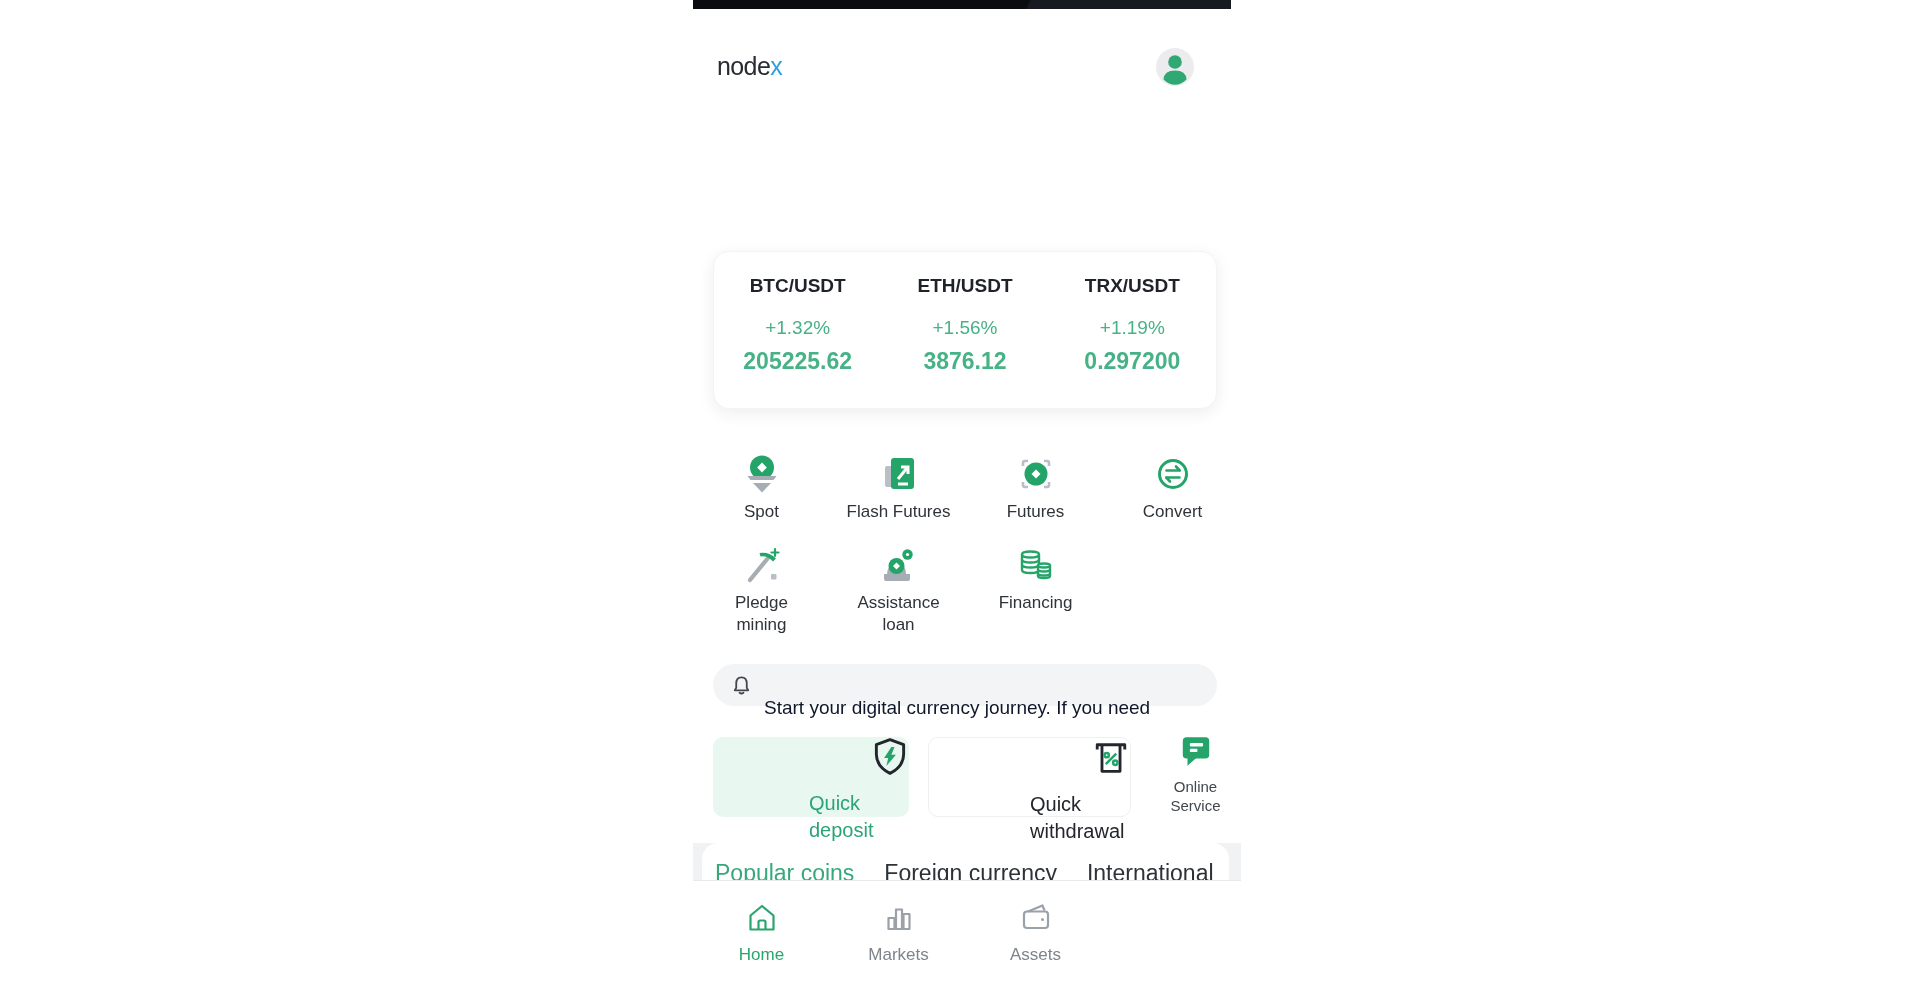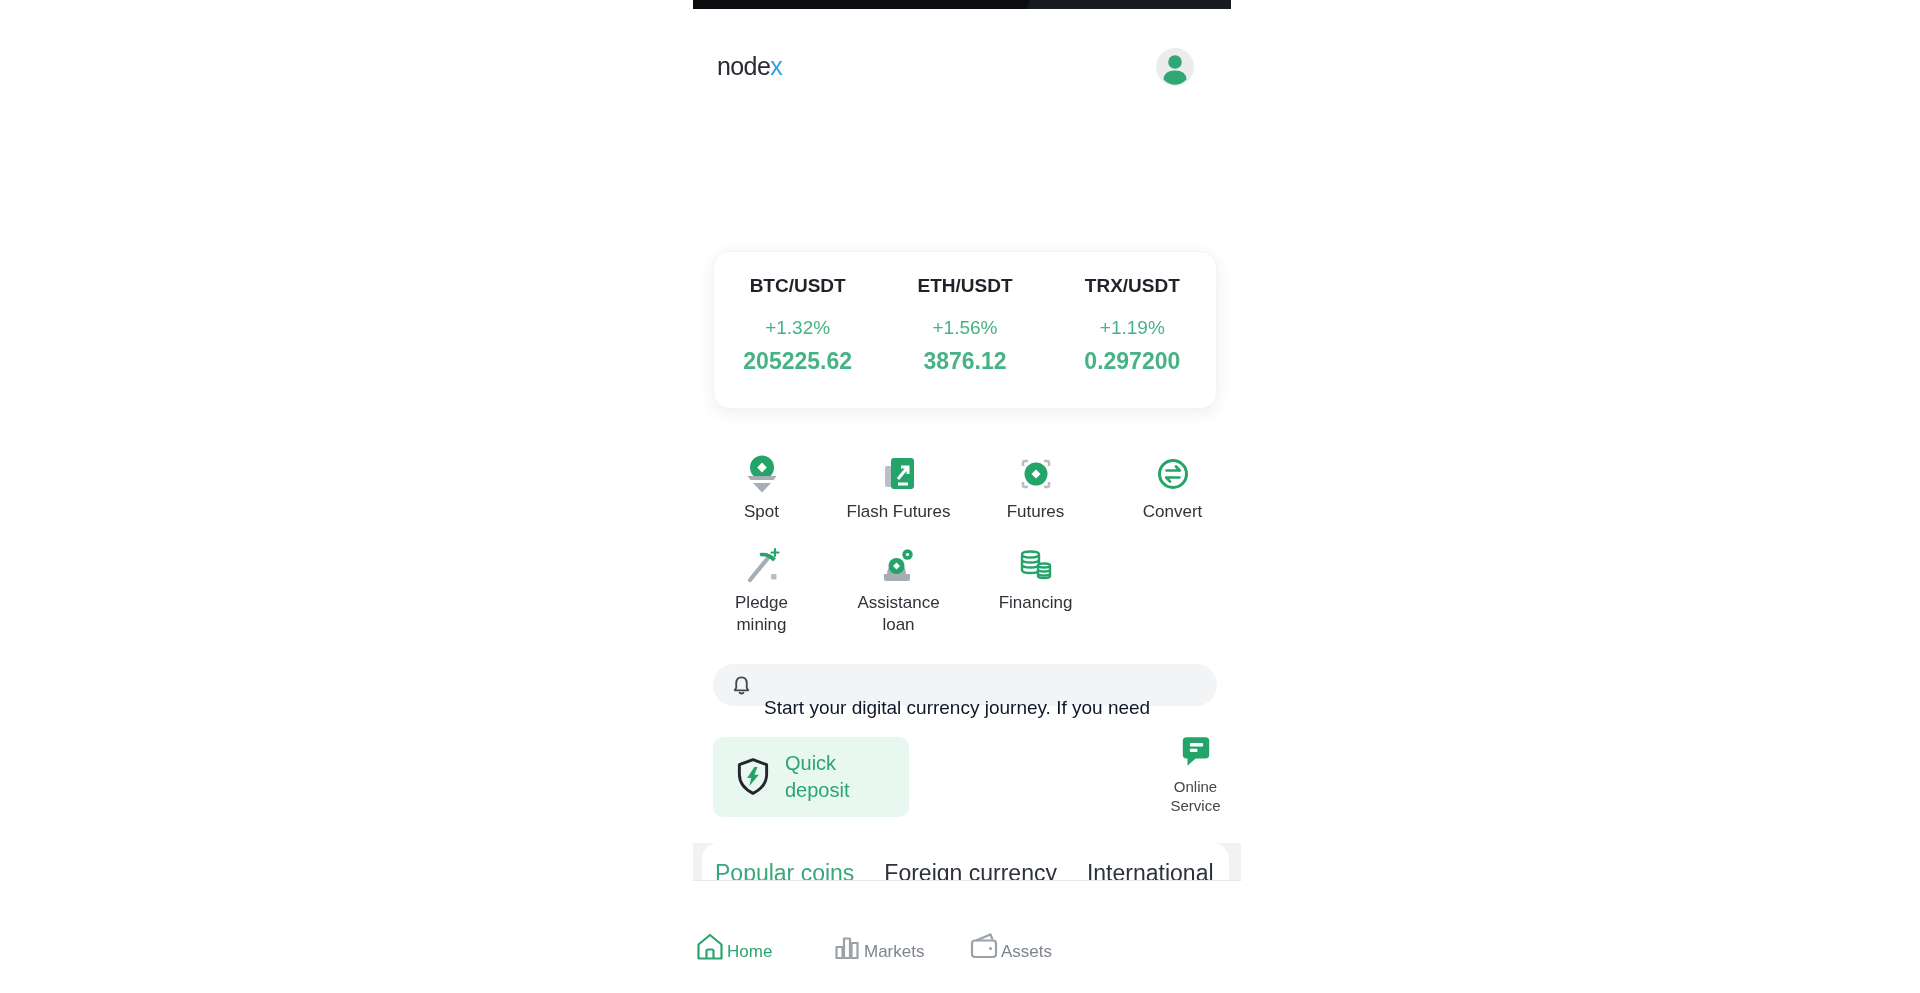--- a/index.html
+++ b/index.html
@@ -32,22 +32,22 @@
   .feature svg{width:40px;height:40px;display:block;}
   .f-label{margin-top:7px;font-size:17px;line-height:22px;color:#2f343a;text-align:center;max-width:104px;}
 
   
   .notice{position:absolute;left:20px;top:664px;width:504px;height:42px;background:#f3f4f6;border-radius:21px;
     display:flex;align-items:center;padding-left:17px;box-sizing:border-box;cursor:pointer;}
   .notice svg{width:23px;height:23px;flex:none;}
   .notice-text{margin-left:11px;font-size:19px;color:#0f172a;white-space:nowrap;margin-top:45px;}
 
   
-  .qa-btn{position:absolute;top:737px;height:80px;border-radius:10px;display:flex;align-items:center;
-    padding-left:21px;gap:13px;box-sizing:border-box;cursor:pointer;}
+  .qa-btn{position:absolute;top:737px;height:80px;border-radius:10px;display:flex;align-items:flex-end;
+    padding-left:15px;gap:13px;box-sizing:border-box;cursor:pointer;flex-direction:column;}
   .qa-deposit{left:20px;width:196px;background:#e8f7ef;}
   .qa-withdraw{left:235px;width:203px;background:#fff;border:1px solid #efefef;}
   .qa-btn svg{width:38px;height:40px;flex:none;}
   .qa-label{font-size:20px;line-height:27px;font-weight:500;width:100px;}
   .qa-deposit .qa-label{color:#2ba476;}
   .qa-withdraw .qa-label{color:#23272d;}
   .qa-service{position:absolute;left:434px;top:735px;width:137px;display:flex;flex-direction:column;
     align-items:center;cursor:pointer;}
   .qa-service svg{width:34px;height:34px;}
   .qa-service .qa-service-label{margin-top:8px;font-size:15px;line-height:19px;color:#42474d;text-align:center;max-width:62px;}
@@ -56,21 +56,21 @@
   .market{position:absolute;left:0;top:843px;width:548px;height:150px;background:#f1f2f4;z-index:1;}
   .market-card{position:absolute;left:9px;top:0;width:527px;height:150px;background:#fff;
     border-radius:16px 16px 0 0;padding:17px 0 0 13px;box-sizing:border-box;overflow:hidden;
     display:flex;gap:30px;white-space:nowrap;}
   .tab{font-size:23px;color:#2d3238;cursor:pointer;}
   .tab.active{color:#38a87c;}
 
   
   .nav{position:absolute;left:0;top:880px;width:548px;height:113px;background:#fff;border-top:1px solid #e9e9e9;
     display:grid;grid-template-columns:repeat(4,137px);z-index:5;box-sizing:border-box;}
-  .nav-item{display:flex;align-items:center;padding-top:20px;cursor:pointer;}
+  .nav-item{display:flex;flex-direction:column;align-items:center;padding-top:20px;cursor:pointer;}
   .nav-item svg{width:34px;height:34px;display:block;}
   .nav-label{margin-top:10px;font-size:17px;color:#7e848c;}
   .nav-item.active .nav-label{color:#2aa56f;}
 </style>
 </head>
 <body>
 
 <div class="app">
 
   <div class="statusbar"></div>
@@ -193,20 +193,34 @@
     <div class="notice-text">Start your digital currency journey. If you need</div>
   </div>
 
   <div class="qa-btn qa-deposit">
     <svg viewBox="0 0 40 44">
       <path d="M20 3 L35 8.5 V19 Q35 32.5 20 40 Q5 32.5 5 19 V8.5 Z" stroke="#23272d" stroke-width="3.2" fill="none" stroke-linejoin="round"></path>
       <path d="M21.5 11 L13.5 23 H18 L16 32 L26.5 19.5 H21.5 L25 11 Z" fill="#24a468"></path>
     </svg>
     <div class="qa-label">Quick deposit</div>
   </div>
+  <div class="qa-btn qa-withdraw">
+    <svg viewBox="0 0 40 40">
+      <g stroke="#23272d" stroke-width="3" fill="none" stroke-linejoin="round">
+        <path d="M5.5 11 V6 H34.5 V11"></path>
+        <path d="M10.5 6.5 V34 H29.5 V6.5"></path>
+      </g>
+      <g stroke="#24a468" stroke-width="2.6" fill="none">
+        <path d="M14.5 26.5 L25.5 15.5"></path>
+        <circle cx="15.5" cy="17" r="2.3"></circle>
+        <circle cx="24.5" cy="25" r="2.3"></circle>
+      </g>
+    </svg>
+    <div class="qa-label">Quick withdrawal</div>
+  </div>
   <div class="qa-service">
     <svg viewBox="0 0 36 36">
       <rect x="4" y="2.5" width="28" height="22.5" rx="4" fill="#24a468"></rect>
       <path d="M9 24 V32.5 L18.5 24 Z" fill="#24a468"></path>
       <rect x="11.5" y="8.5" width="14" height="3.6" rx="1" fill="#fff"></rect>
       <rect x="11.5" y="14.5" width="8" height="3.6" rx="1" fill="#fff"></rect>
     </svg>
     <div class="qa-service-label">Online Service</div>
   </div>
 

